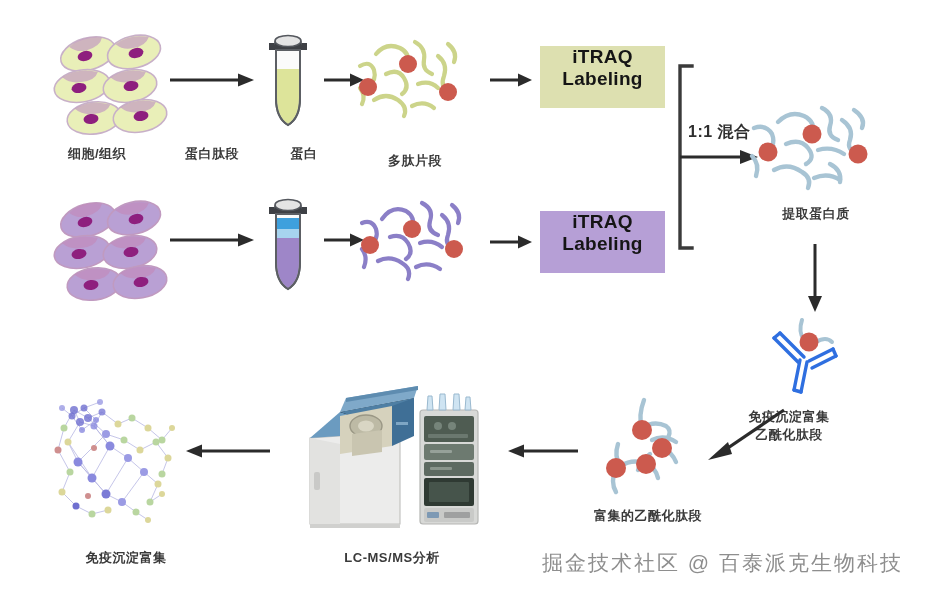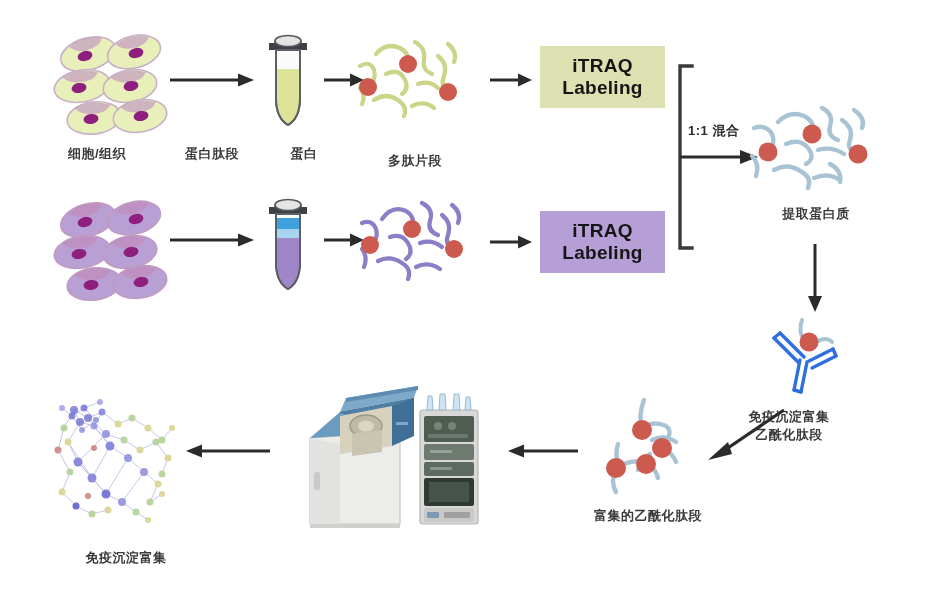--- a/index.html
+++ b/index.html
@@ -27,40 +27,40 @@
     text-align: center;
     white-space: nowrap;
     line-height: 1.35;
   }
   .label-2line { white-space: normal; }
   .itraq-box {
     position: absolute;
     display: flex;
     flex-direction: column;
     align-items: center;
-    justify-content: center;
+    justify-content: flex-start;
     font-weight: bold;
     font-size: 19px;
     color: #151515;
     line-height: 1.15;
     letter-spacing: 0.3px;
   }
   .itraq-box span { display: block; }
   .watermark {
     position: absolute;
     font-size: 21px;
     color: #8e8e8e;
     letter-spacing: 2px;
     white-space: nowrap;
     font-weight: 500;
   }
   svg { display: block; overflow: visible; }
   .mix-label {
     position: absolute;
-    font-size: 13px;
+    font-size: 16px;
     font-weight: bold;
     color: #2e2e2e;
     white-space: nowrap;
     letter-spacing: 0.5px;
   }
 </style>
 </head>
 <body>
 
 <div id="canvas">
@@ -415,20 +415,21 @@
 
         <rect x="128" y="102" width="50" height="28" rx="2" fill="#2f3a33"></rect>
         <rect x="133" y="106" width="40" height="20" rx="1" fill="#46544b"></rect>
 
         <rect x="128" y="132" width="50" height="14" rx="2" fill="#c9cac8"></rect>
         <rect x="148" y="136" width="26" height="6" rx="1" fill="#9fa0a0"></rect>
         <rect x="131" y="136" width="12" height="6" rx="1" fill="#7d99b4"></rect>
       </g>
     </svg>
   </div>
+  <div class="label" style="left:312px; top:549px; width:160px;">LC-MS/MS分析</div>
 
   <div class="abs" style="left:186px; top:443px;">
     <svg width="84" height="16" viewBox="0 0 84 16">
       <line x1="84" y1="8" x2="14" y2="8" stroke="#2b2b2b" stroke-width="3"></line>
       <polygon points="16,1.5 0,8 16,14.5" fill="#2b2b2b"></polygon>
     </svg>
   </div>
 
   <div class="abs" style="left:44px; top:388px;">
     <svg width="148" height="148" viewBox="0 0 148 148">
@@ -521,14 +522,15 @@
         <circle cx="92" cy="124" r="3.5" fill="#b9d6a0"></circle>
         <circle cx="104" cy="132" r="3" fill="#dcd79a"></circle>
         <circle cx="118" cy="106" r="3" fill="#dcd79a"></circle>
         <circle cx="50" cy="60" r="3" fill="#cf8f8f"></circle>
         <circle cx="44" cy="108" r="3" fill="#cf8f8f"></circle>
       </g>
     </svg>
   </div>
   <div class="label" style="left:56px; top:549px; width:140px;">免疫沉淀富集</div>
 
+  <div class="watermark" style="left:542px; top:549px;">掘金技术社区 @ 百泰派克生物科技</div>
 
 </div>
 
 </body></html>

